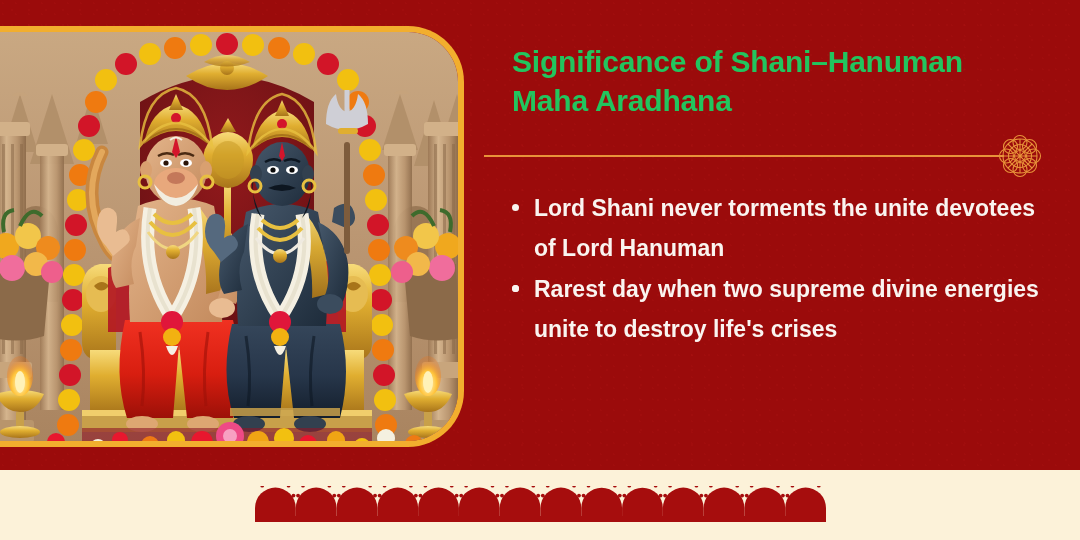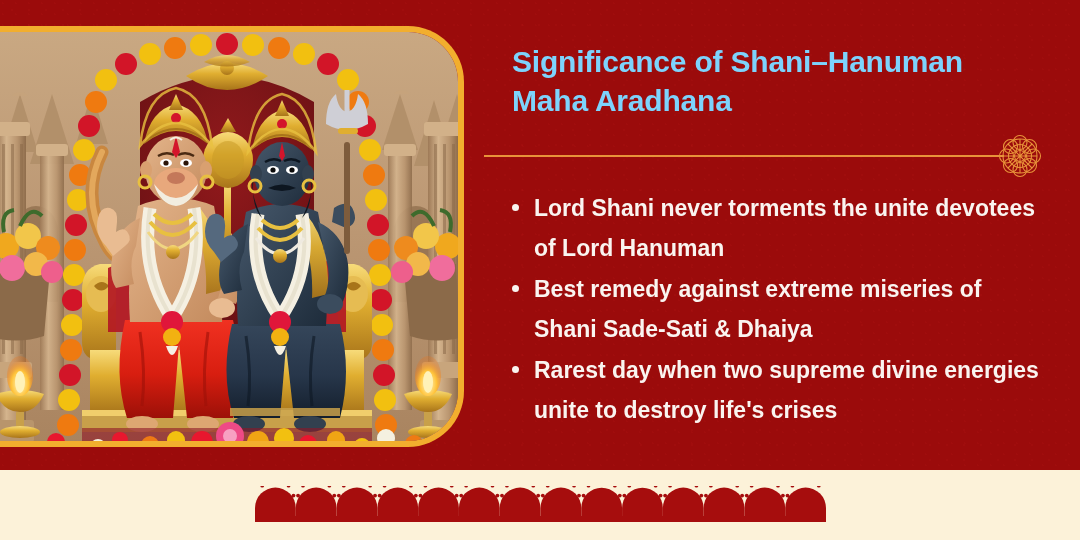--- a/index.html
+++ b/index.html
@@ -68,21 +68,21 @@
 
   
   .text-col {
     position: absolute;
     left: 512px;
     top: 42px;
     width: 524px;
   }
 
   .headline {
-    color: #7dd3fc;
+    color: #22c55e;
     font-size: 30px;
     font-weight: bold;
     line-height: 1.3;
     letter-spacing: -0.2px;
     margin: 0;
     white-space: pre-line;
   }
 
   
   .divider-row {
@@ -548,21 +548,20 @@
     </svg>
   </div>
 
   <ul class="bullets">
     <li class="bullet-item">
       <span class="bullet-dot"></span>
       <span>Lord Shani never torments the unite devotees of Lord Hanuman</span>
     </li>
     <li class="bullet-item">
       <span class="bullet-dot"></span>
-      <span>Best remedy against extreme miseries of Shani Sade-Sati &amp; Dhaiya</span>
     </li>
     <li class="bullet-item">
       <span class="bullet-dot"></span>
       <span>Rarest day when two supreme divine energies unite to destroy life's crises</span>
     </li>
   </ul>
 
   <svg class="scallop-strip" viewBox="0 0 571 36" preserveAspectRatio="none">
     <g id="scallop-arches">
         <path d="M0,33 L0,22 A20.392857142857142,20.392857142857142 0 0 1 40.785714285714285,22 L40.785714285714285,33 Z" fill="#A60D0D"></path>

